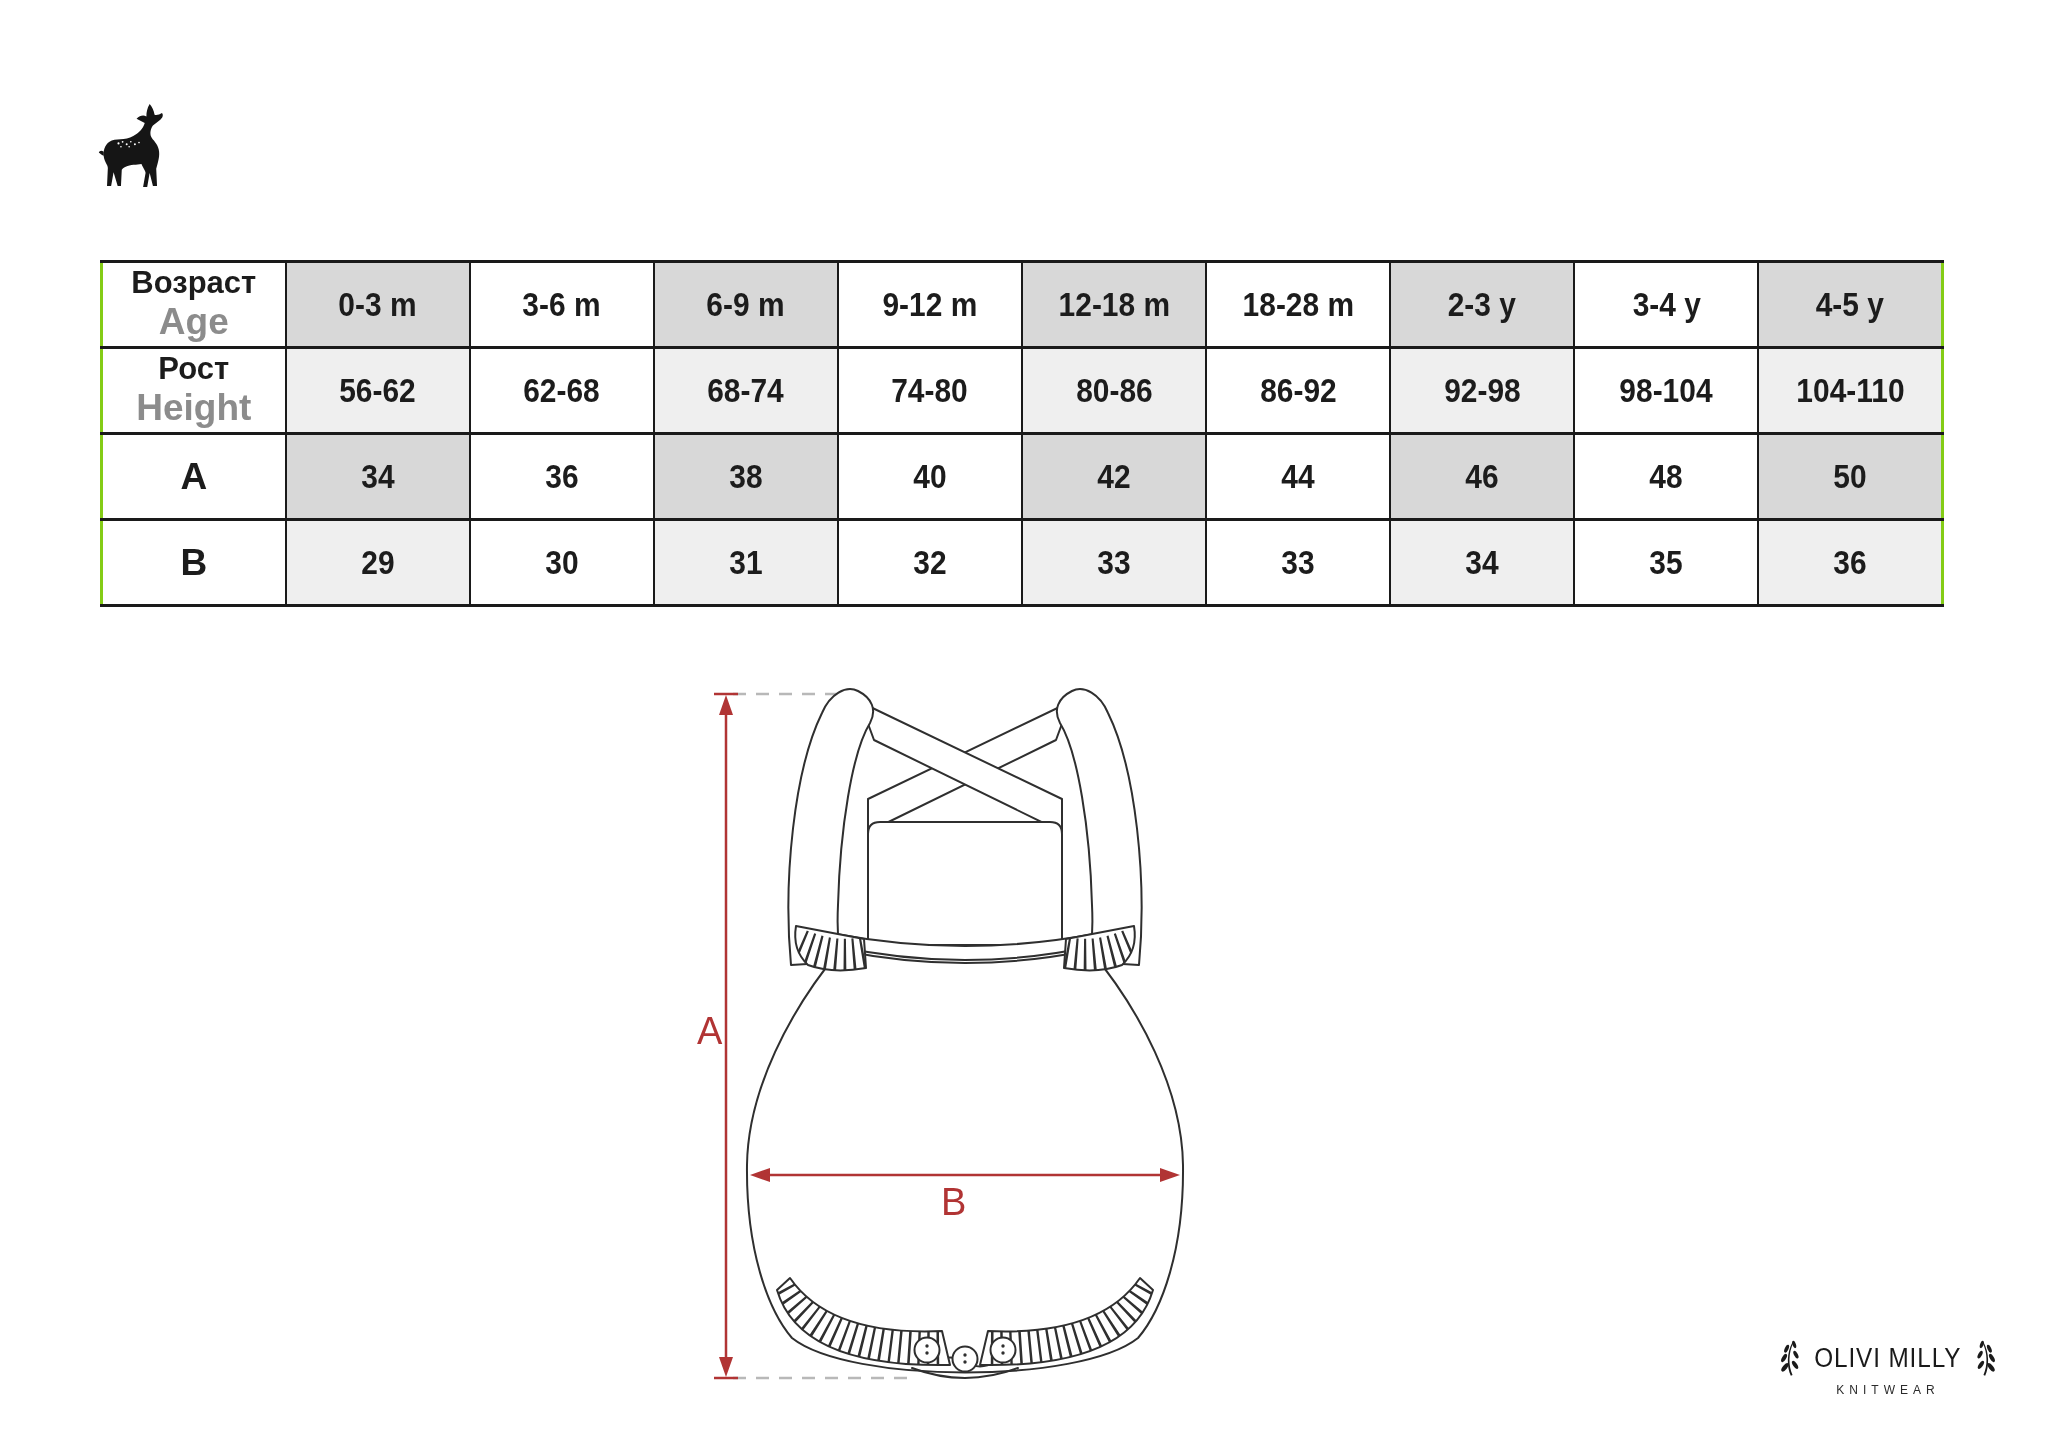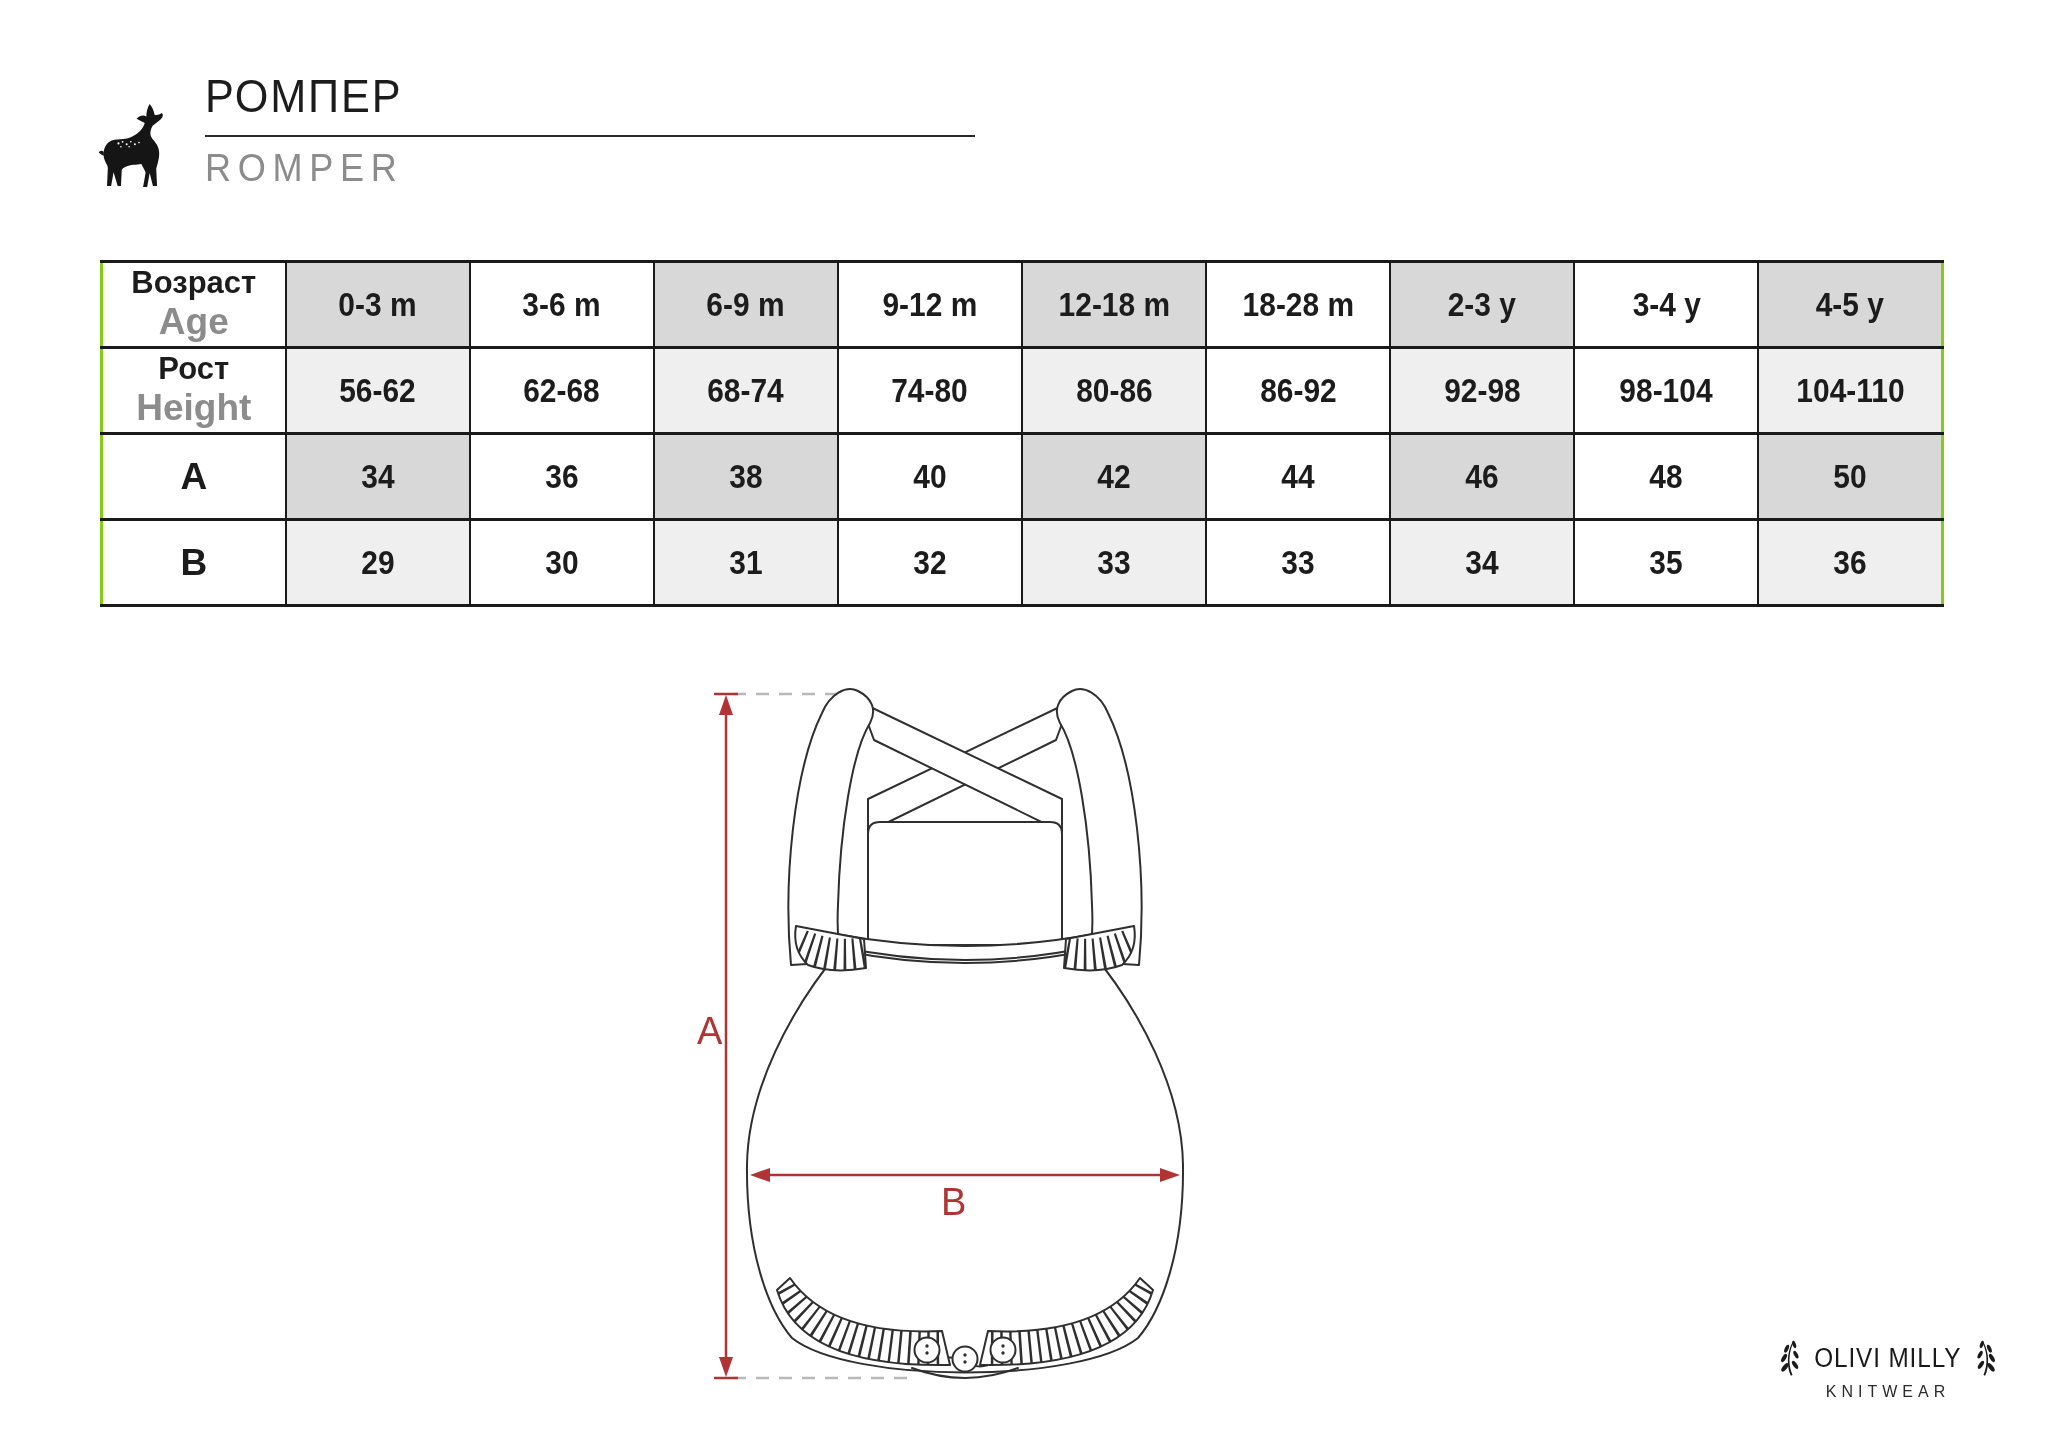--- a/index.html
+++ b/index.html
@@ -33,21 +33,21 @@
   
   .diagram{position:absolute;left:690px;top:660px;width:560px;height:740px;}
   .dimlabel{position:absolute;color:var(--accent-red,#b13434);font-size:38px;line-height:1;}
   .dimlabel-a{left:697px;top:1012px;}
   .dimlabel-b{left:941px;top:1183px;}
   
   .logo{position:absolute;left:1778px;top:1338px;width:220px;text-align:center;}
   .logo-row{display:flex;align-items:center;justify-content:center;gap:5px;}
   .logo-name{font-size:27px;letter-spacing:1px;color:#1a1a1a;display:inline-block;
              transform:scaleX(.9);white-space:nowrap;}
-  .logo-tag{font-size:16px;letter-spacing:5px;color:#2b2b2b;margin-top:5px;}
+  .logo-tag{font-size:12px;letter-spacing:5px;color:#2b2b2b;margin-top:5px;}
   svg{display:block;}
 </style>
 </head>
 <body>
 
 <div class="page">
 
   <svg class="brandmark" viewBox="0 0 100 120" aria-hidden="true">
     <path fill="#151515" d="M63,4 C60,9 59,14 59,19 C55,17 51,18 47,22 L57,27
       C55,34 50,39 43,43 C33,49 21,45 14,50 C8,54 6,62 7,68 C8,75 12,78 12,82
@@ -62,25 +62,20 @@
         <circle cx="30" cy="50" r="1.1"></circle>
       <circle cx="35" cy="53" r="1.2"></circle>
         <circle cx="40" cy="50" r="1.0"></circle>
       <circle cx="45" cy="53" r="1.2"></circle>
         <circle cx="50" cy="51" r="1.0"></circle>
       <circle cx="28" cy="56" r="1.0"></circle>
         <circle cx="38" cy="56" r="1.0"></circle>
     </g>
   </svg>
 
-  <div class="titleblock">
-    <span class="title-ru">РОМПЕР</span>
-    <div class="title-rule"></div>
-    <span class="title-en">ROMPER</span>
-  </div>
 
   <table class="size">
     <tbody>
     <tr>
       <td class="rowlabel">
         <span class="ru">Возраст</span>
         <span class="en">Age</span>
       </td>
       <td class="sd"><span class="cnd">0-3 m</span></td>
       <td><span class="cnd">3-6 m</span></td>

